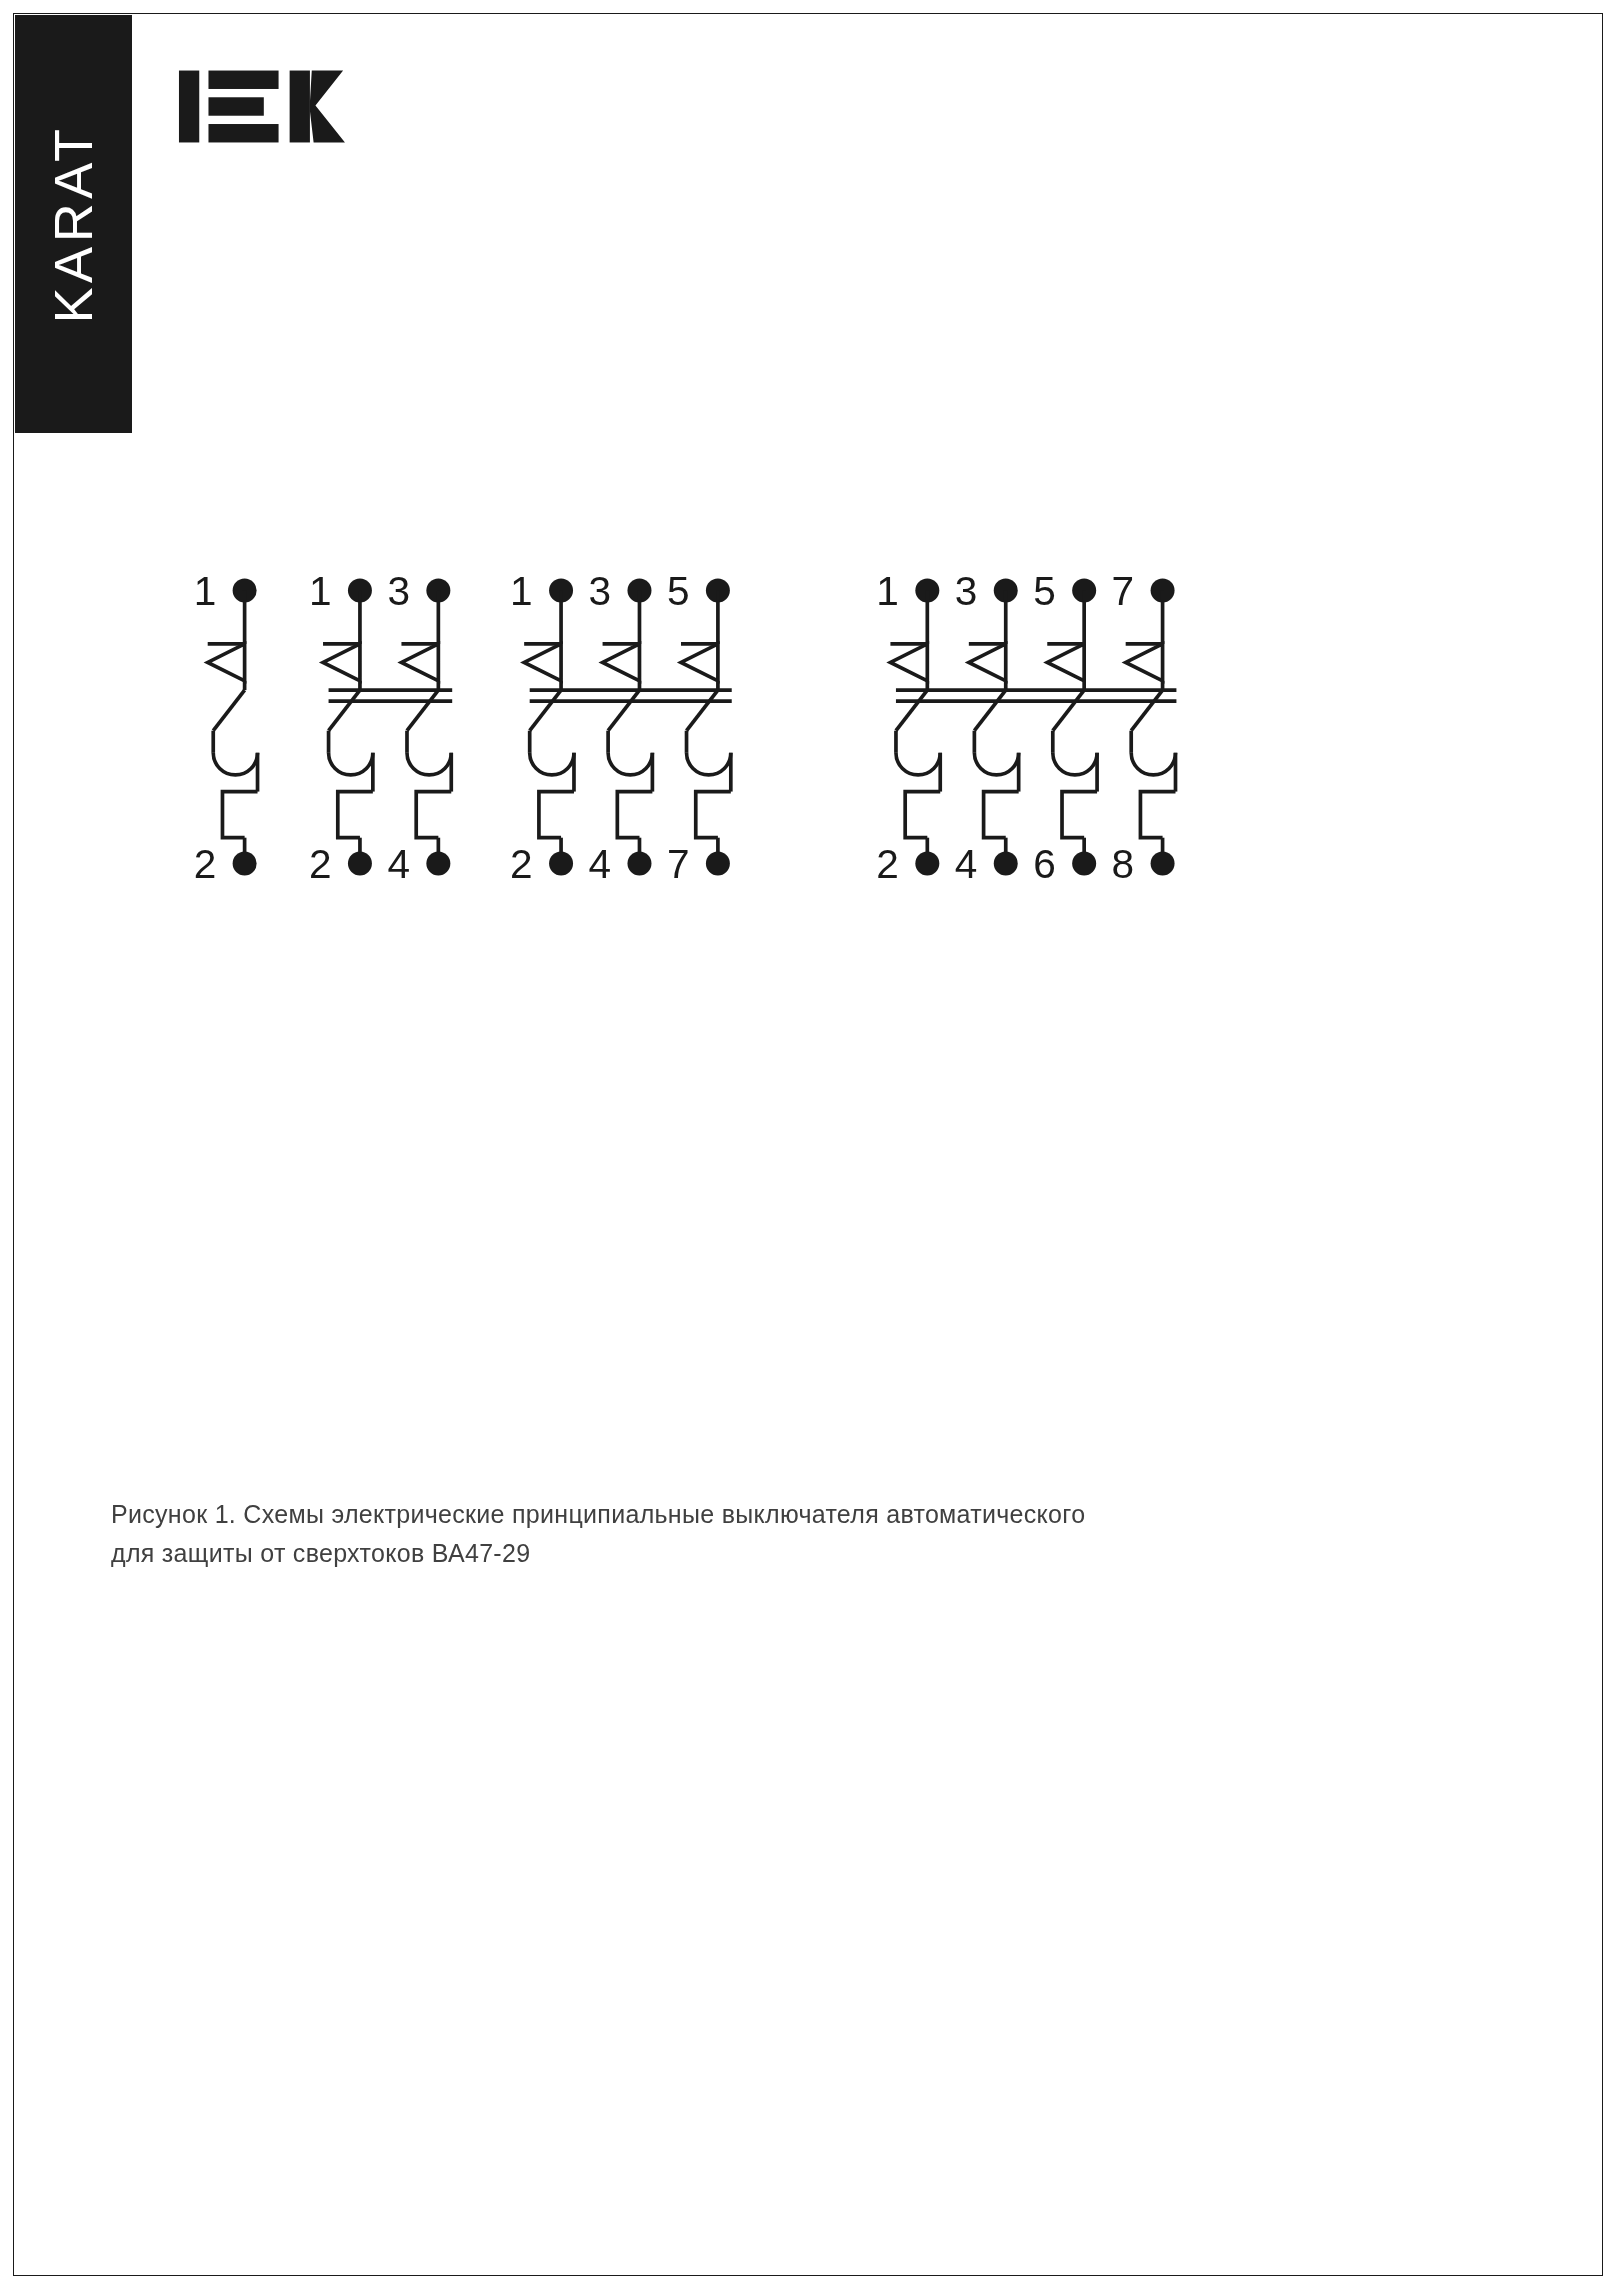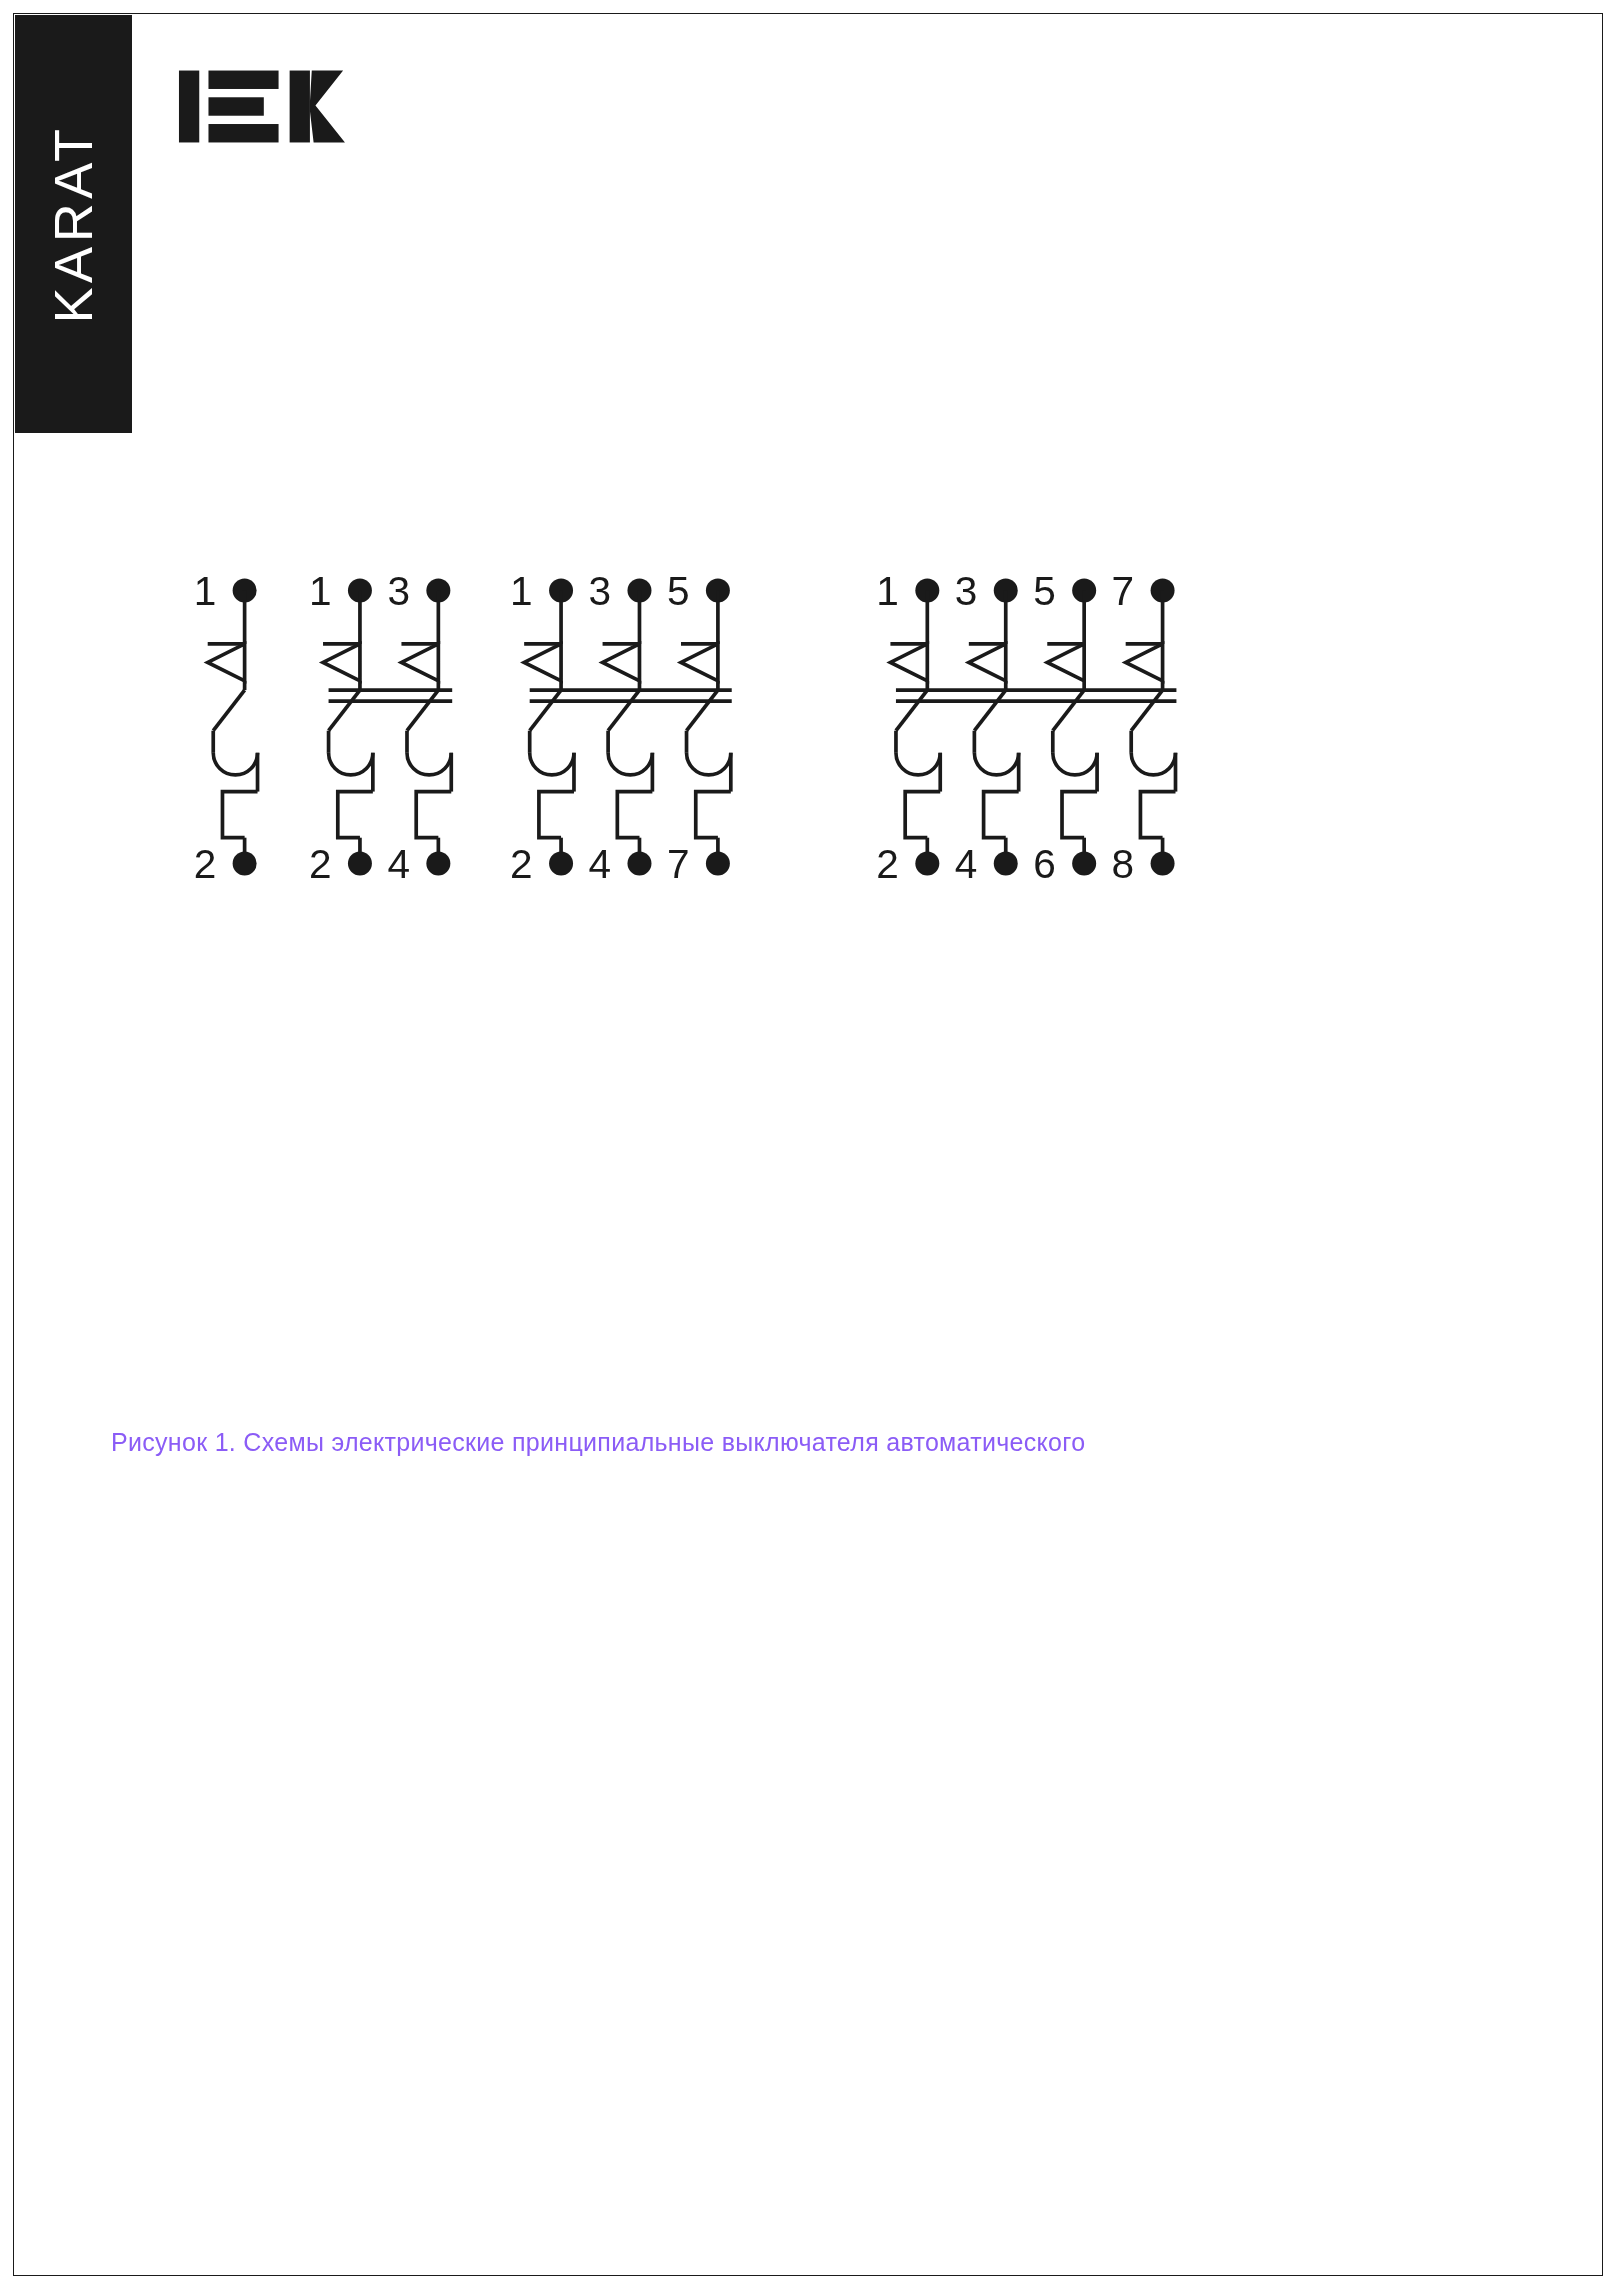--- a/index.html
+++ b/index.html
@@ -66,23 +66,23 @@
     position: absolute;
     left: 92px;
     top: 572px;
     width: 1440px;
     height: 572px;
   }
   
   #caption {
     position: absolute;
     left: 111px;
-    top: 1423px;
+    top: 1495px;
     width: 1200px;
-    color: #8b5cf6;
+    color: #404040;
     font-size: 25px;
     line-height: 39px;
     letter-spacing: 0.3px;
   }
   #caption .line {
     display: block;
     white-space: pre;
   }
 </style>
 </head>
@@ -294,16 +294,17 @@
         <text x="862" y="332">2</text>
         <text x="947" y="332">4</text>
         <text x="1032" y="332">6</text>
         <text x="1117" y="332">8</text>
       </g>
     </svg>
   </div>
 
   <div id="caption">
     <span class="line">Рисунок 1. Схемы электрические принципиальные выключателя автоматического</span>
+    <span class="line">для защиты от сверхтоков ВА47-29</span>
   </div>
 
 </div>
 
 
 </body></html>

